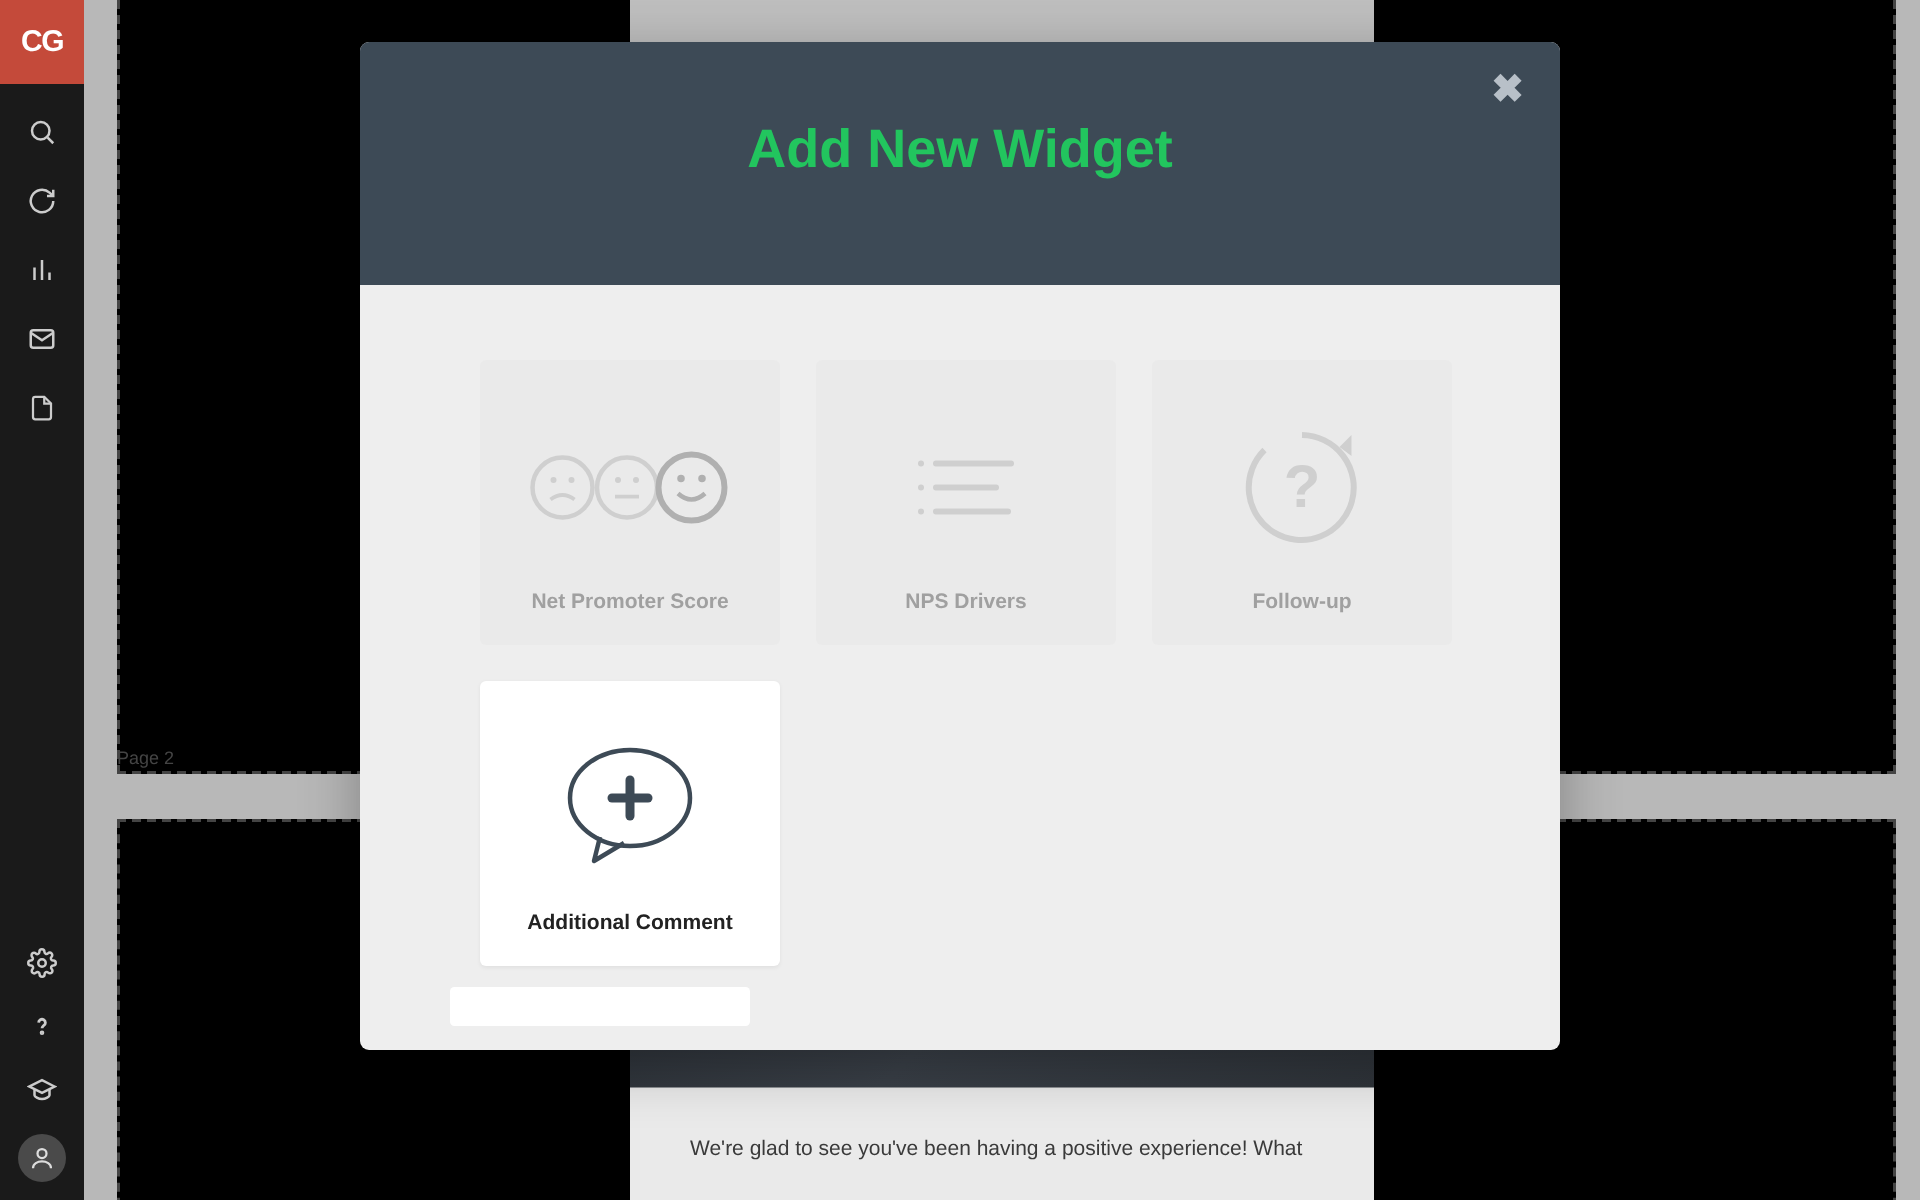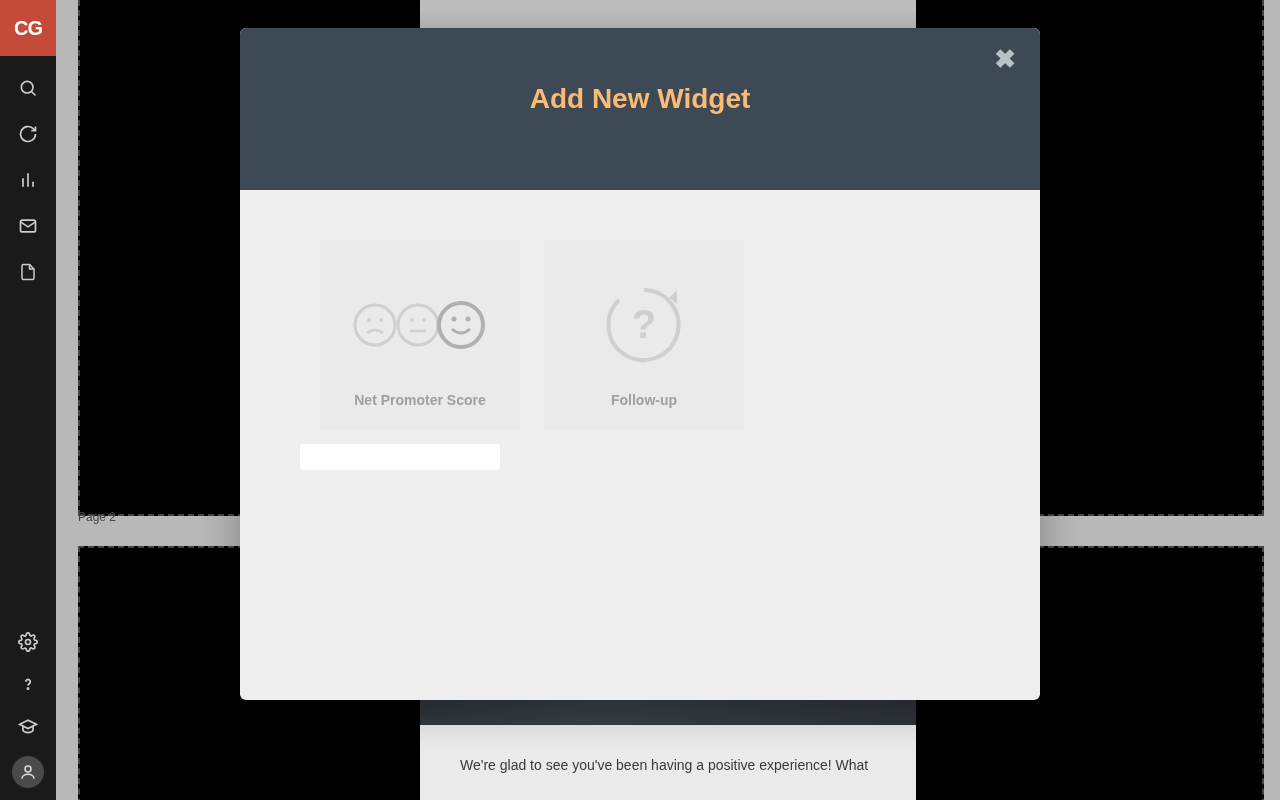--- a/index.html
+++ b/index.html
@@ -89,21 +89,21 @@
 }
 .dashed-panel.top {
   left: 22px;
   top: -200px;
   width: 1186px;
   height: 716px;
 }
 .page-label {
   position: absolute;
   left: 22px;
-  top: 510px;
+  top: 498px;
   font-size: 12px;
   color: #444;
 }
 .dashed-panel.bottom {
   left: 22px;
   top: 546px;
   width: 1186px;
   height: 400px;
   background: #000;
 }
@@ -164,22 +164,22 @@
 }
 .modal-header {
   height: 162px;
   background: #3d4a56;
   position: relative;
   display: flex;
   align-items: center;
   justify-content: center;
 }
 .modal-title {
-  color: #fdba74;
-  font-size: 28px;
+  color: #22c55e;
+  font-size: 36px;
   font-weight: 800;
   margin-top: -20px;
 }
 .modal-close {
   position: absolute;
   right: 24px;
   top: 16px;
   color: #b8c0c8;
   font-size: 26px;
   font-weight: 700;
@@ -349,33 +349,57 @@
               <line x1="60" y1="36" x2="76" y2="36" stroke="#cfcfcf" stroke-width="2.5"></line>
               <circle cx="111" cy="30" r="22" fill="none" stroke="#b0b0b0" stroke-width="4"></circle>
               <circle cx="104" cy="24" r="2.5" fill="#b0b0b0"></circle>
               <circle cx="118" cy="24" r="2.5" fill="#b0b0b0"></circle>
               <path d="M102 34 Q111 42 120 34" fill="none" stroke="#b0b0b0" stroke-width="3"></path>
             </svg>
           </div>
           <div class="widget-label">Net Promoter Score</div>
         </div>
 
+        <div class="widget-card disabled">
+          <div class="widget-icon">
+            <svg width="80" height="60" viewBox="0 0 80 60">
+              <circle cx="10" cy="14" r="2" fill="#cfcfcf"></circle>
+              <line x1="20" y1="14" x2="70" y2="14" stroke="#cfcfcf" stroke-width="4" stroke-linecap="round"></line>
+              <circle cx="10" cy="30" r="2" fill="#cfcfcf"></circle>
+              <line x1="20" y1="30" x2="60" y2="30" stroke="#cfcfcf" stroke-width="4" stroke-linecap="round"></line>
+              <circle cx="10" cy="46" r="2" fill="#cfcfcf"></circle>
+              <line x1="20" y1="46" x2="68" y2="46" stroke="#cfcfcf" stroke-width="4" stroke-linecap="round"></line>
+            </svg>
+          </div>
+          <div class="widget-label">NPS Drivers</div>
+        </div>
 
 
         <div class="widget-card disabled">
           <div class="widget-icon">
             <svg width="90" height="90" viewBox="0 0 90 90">
               <path d="M 45 10 A 35 35 0 1 1 20 20" fill="none" stroke="#cfcfcf" stroke-width="4"></path>
               <polygon points="70,18 78,10 78,24" fill="#cfcfcf"></polygon>
               <text x="45" y="58" font-size="40" font-weight="900" fill="#cfcfcf" text-anchor="middle">?</text>
             </svg>
           </div>
           <div class="widget-label">Follow-up</div>
         </div>
 
 
+        <div class="widget-card">
+          <div class="widget-icon">
+            <svg width="100" height="90" viewBox="0 0 100 90">
+              <ellipse cx="50" cy="38" rx="40" ry="32" fill="none" stroke="#3d4a56" stroke-width="3"></ellipse>
+              <path d="M30 64 L26 80 L46 68" fill="none" stroke="#3d4a56" stroke-width="3" stroke-linejoin="round"></path>
+              <line x1="50" y1="26" x2="50" y2="50" stroke="#3d4a56" stroke-width="6" stroke-linecap="round"></line>
+              <line x1="38" y1="38" x2="62" y2="38" stroke="#3d4a56" stroke-width="6" stroke-linecap="round"></line>
+            </svg>
+          </div>
+          <div class="widget-label">Additional Comment</div>
+        </div>
 
       </div>
 
       <div class="rounded-bar"></div>
     </div>
   </div>
 </div>
 
 </body></html>

